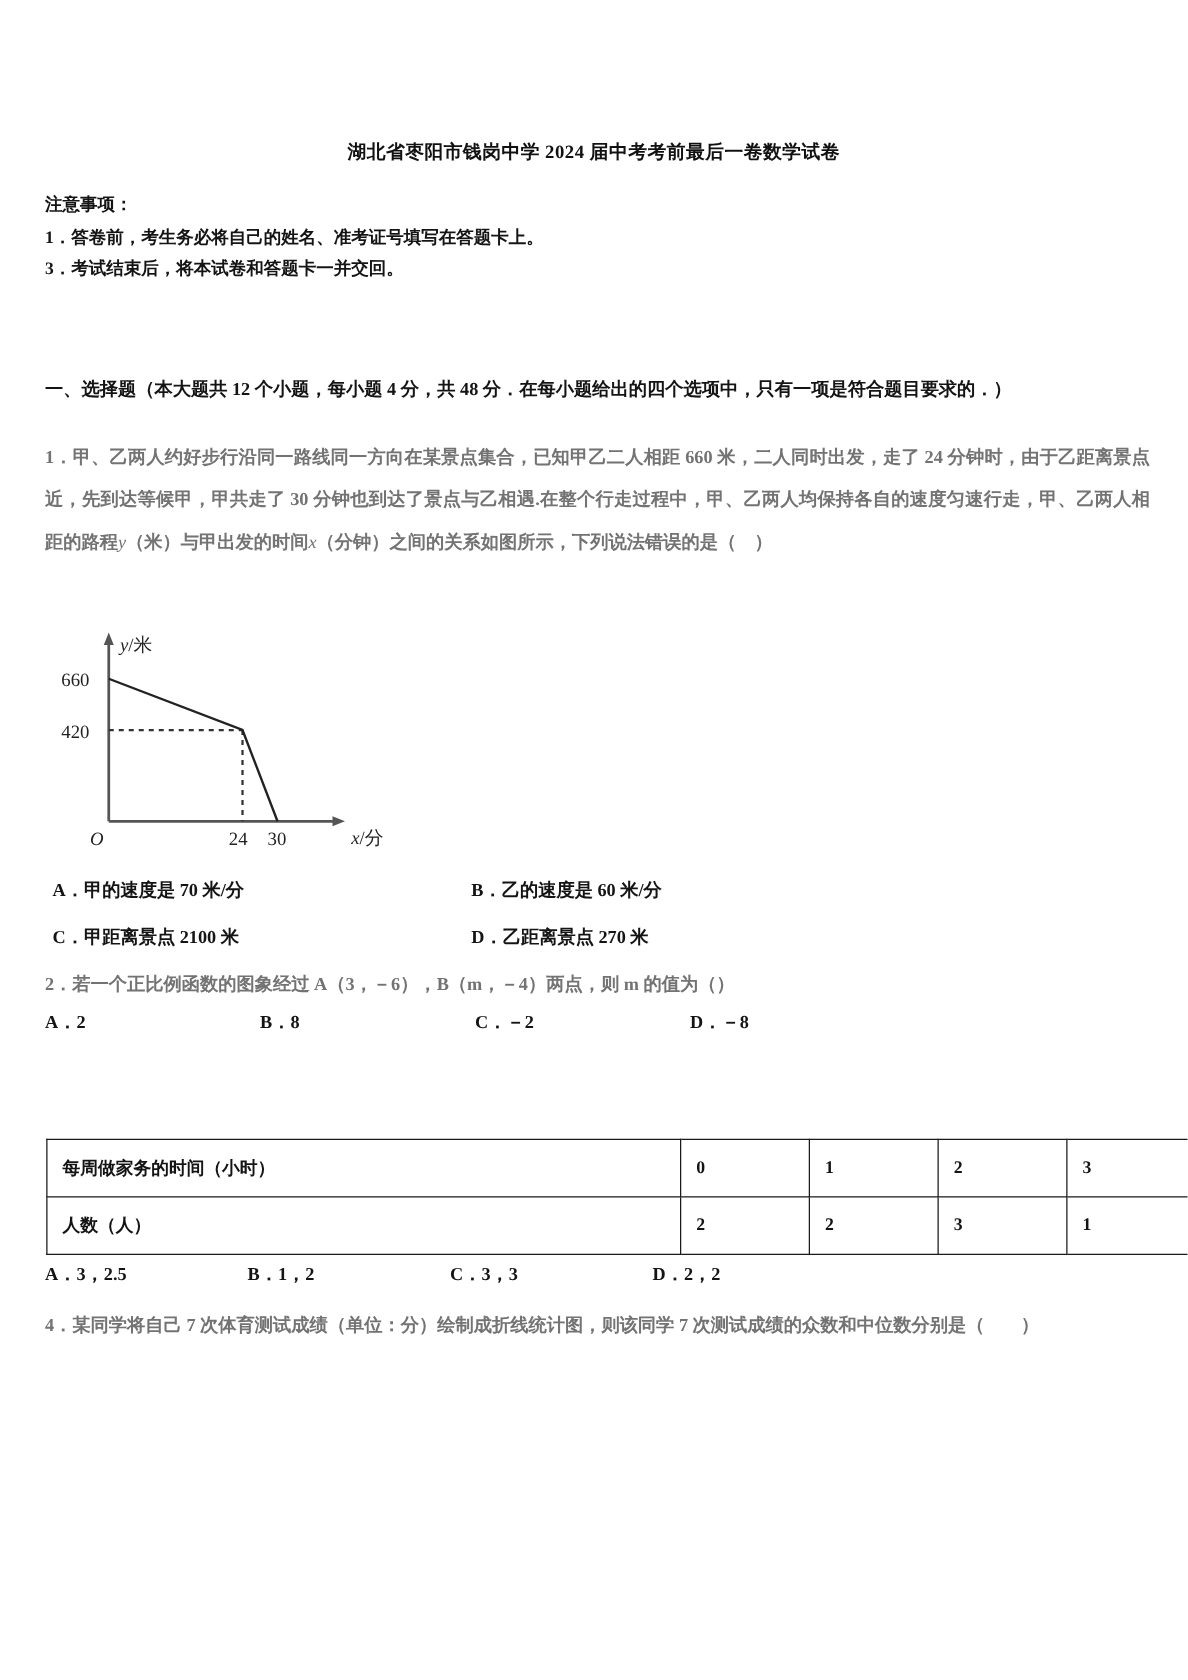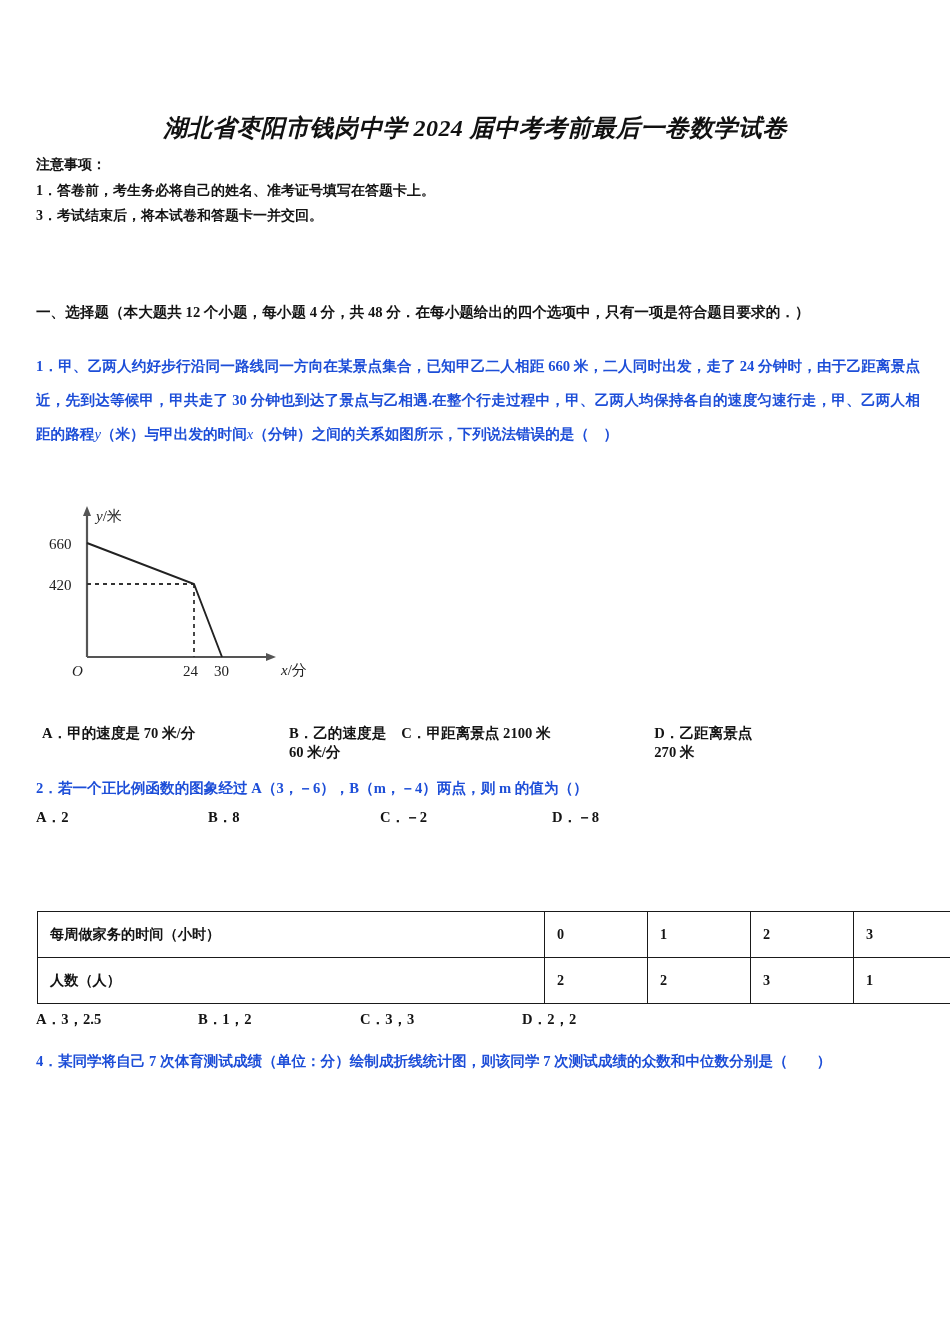--- a/index.html
+++ b/index.html
@@ -22,25 +22,24 @@
     height: 1344px;
   }
 
   
   .doc-title {
     position: absolute;
     left: 0;
     top: 112px;
     width: 950px;
     text-align: center;
-    font-size: 24px;
+    font-size: 15px;
     font-weight: bold;
     letter-spacing: 0.4px;
     color: #111;
-    font-style: italic;
   }
 
   
   .notice {
     position: absolute;
     left: 36px;
     top: 152px;
     width: 884px;
     font-size: 14px;
     font-weight: bold;
@@ -59,21 +58,21 @@
     font-weight: bold;
     line-height: 25px;
     color: #141414;
   }
 
   
   .q {
     position: absolute;
     font-size: 14.6px;
     font-weight: bold;
-    color: #1d4ed8;
+    color: #737373;
   }
   .q1 {
     left: 36px;
     top: 349px;
     width: 884px;
     line-height: 34px;
     text-align: justify;
   }
   .q2 {
     left: 36px;
@@ -104,23 +103,23 @@
     position: absolute;
     font-size: 14.6px;
     font-weight: bold;
     color: #141414;
     display: flex;
   }
   .opts .opt { display: inline-block; }
 
   .opts-q1 {
     left: 42px;
-    top: 724px;
+    top: 703px;
     width: 700px;
-    flex-direction: row;
+    flex-direction: column;
   }
   .opts-q1 .row {
     display: flex;
     height: 37px;
     align-items: flex-start;
   }
   .opts-q1 .opt:nth-child(1) { width: 335px; }
 
   .opts-q2 {
     left: 36px;

